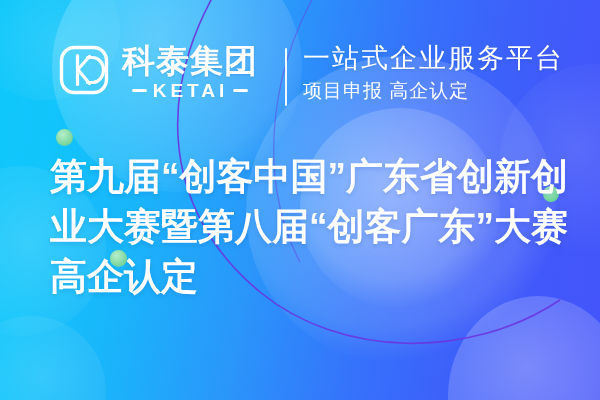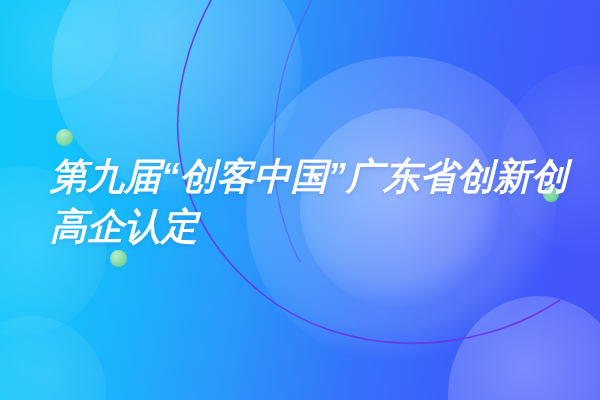--- a/index.html
+++ b/index.html
@@ -187,21 +187,20 @@
     width: 540px;
   }
   .title-line {
     color: #ffffff;
     font-size: 37px;
     line-height: 50px;
     font-weight: bold;
     letter-spacing: 0px;
     white-space: nowrap;
     text-shadow: 0 2px 4px rgba(24,72,168,0.18);
-    font-style: italic;
   }
 </style>
 </head>
 <body>
 
 <div id="banner">
 
   <div class="bg-layer">
     <div class="blob blob-f"></div>
     <div class="blob blob-a"></div>
@@ -218,19 +217,47 @@
     </svg>
 
     <div class="dot" style="left:56px; top:129px; width:17px; height:17px;
                 background: radial-gradient(circle at 38% 32%, #b6efc9, #7ed7a0 62%, #5fc98c 100%);"></div>
     <div class="dot" style="left:110px; top:250px; width:17px; height:17px;
                 background: radial-gradient(circle at 38% 32%, #b6efc9, #7ed7a0 62%, #5fc98c 100%);"></div>
     <div class="dot" style="left:543px; top:186px; width:16px; height:16px;
                 background: radial-gradient(circle at 38% 32%, #b2edc6, #72d79c 62%, #54c587 100%);"></div>
   </div>
 
+  <div class="header">
+
+    <div class="logo-block">
+      <svg class="logo-mark" viewBox="0 0 56 56">
+        <rect x="5.5" y="5.5" width="45" height="45" rx="13" ry="13" fill="none" stroke="#ffffff" stroke-width="3.4"></rect>
+        <path d="M21.5 13.5 L21.5 42.5" stroke="#ffffff" stroke-width="3.2" fill="none" stroke-linecap="round"></path>
+        <path d="M33.5 14.5 L21.8 27.5 L33.5 41.5" stroke="#ffffff" stroke-width="3.2" fill="none" stroke-linejoin="round" stroke-linecap="round"></path>
+        <path d="M31.5 15.5 L36.5 15.5 A 11 12.5 0 0 1 36.5 40.5 L31.5 40.5" stroke="#ffffff" stroke-width="3.2" fill="none" stroke-linejoin="round" stroke-linecap="round"></path>
+      </svg>
+
+      <div class="logo-words">
+        <div class="logo-cn">科泰集团</div>
+        <div class="logo-en-row">
+          <span class="bar"></span>
+          <span class="logo-en">KETAI</span>
+          <span class="bar"></span>
+        </div>
+      </div>
+    </div>
+
+    <div class="divider"></div>
+
+    <div class="tagline">
+      <div class="tagline-main">一站式企业服务平台</div>
+      <div class="tagline-sub">项目申报 高企认定</div>
+    </div>
+  </div>
 
   <div class="title">
     <div class="title-line">第九届“创客中国”广东省创新创</div>
+    <div class="title-line">业大赛暨第八届“创客广东”大赛</div>
     <div class="title-line">高企认定</div>
   </div>
 
 </div>
 
 </body></html>

